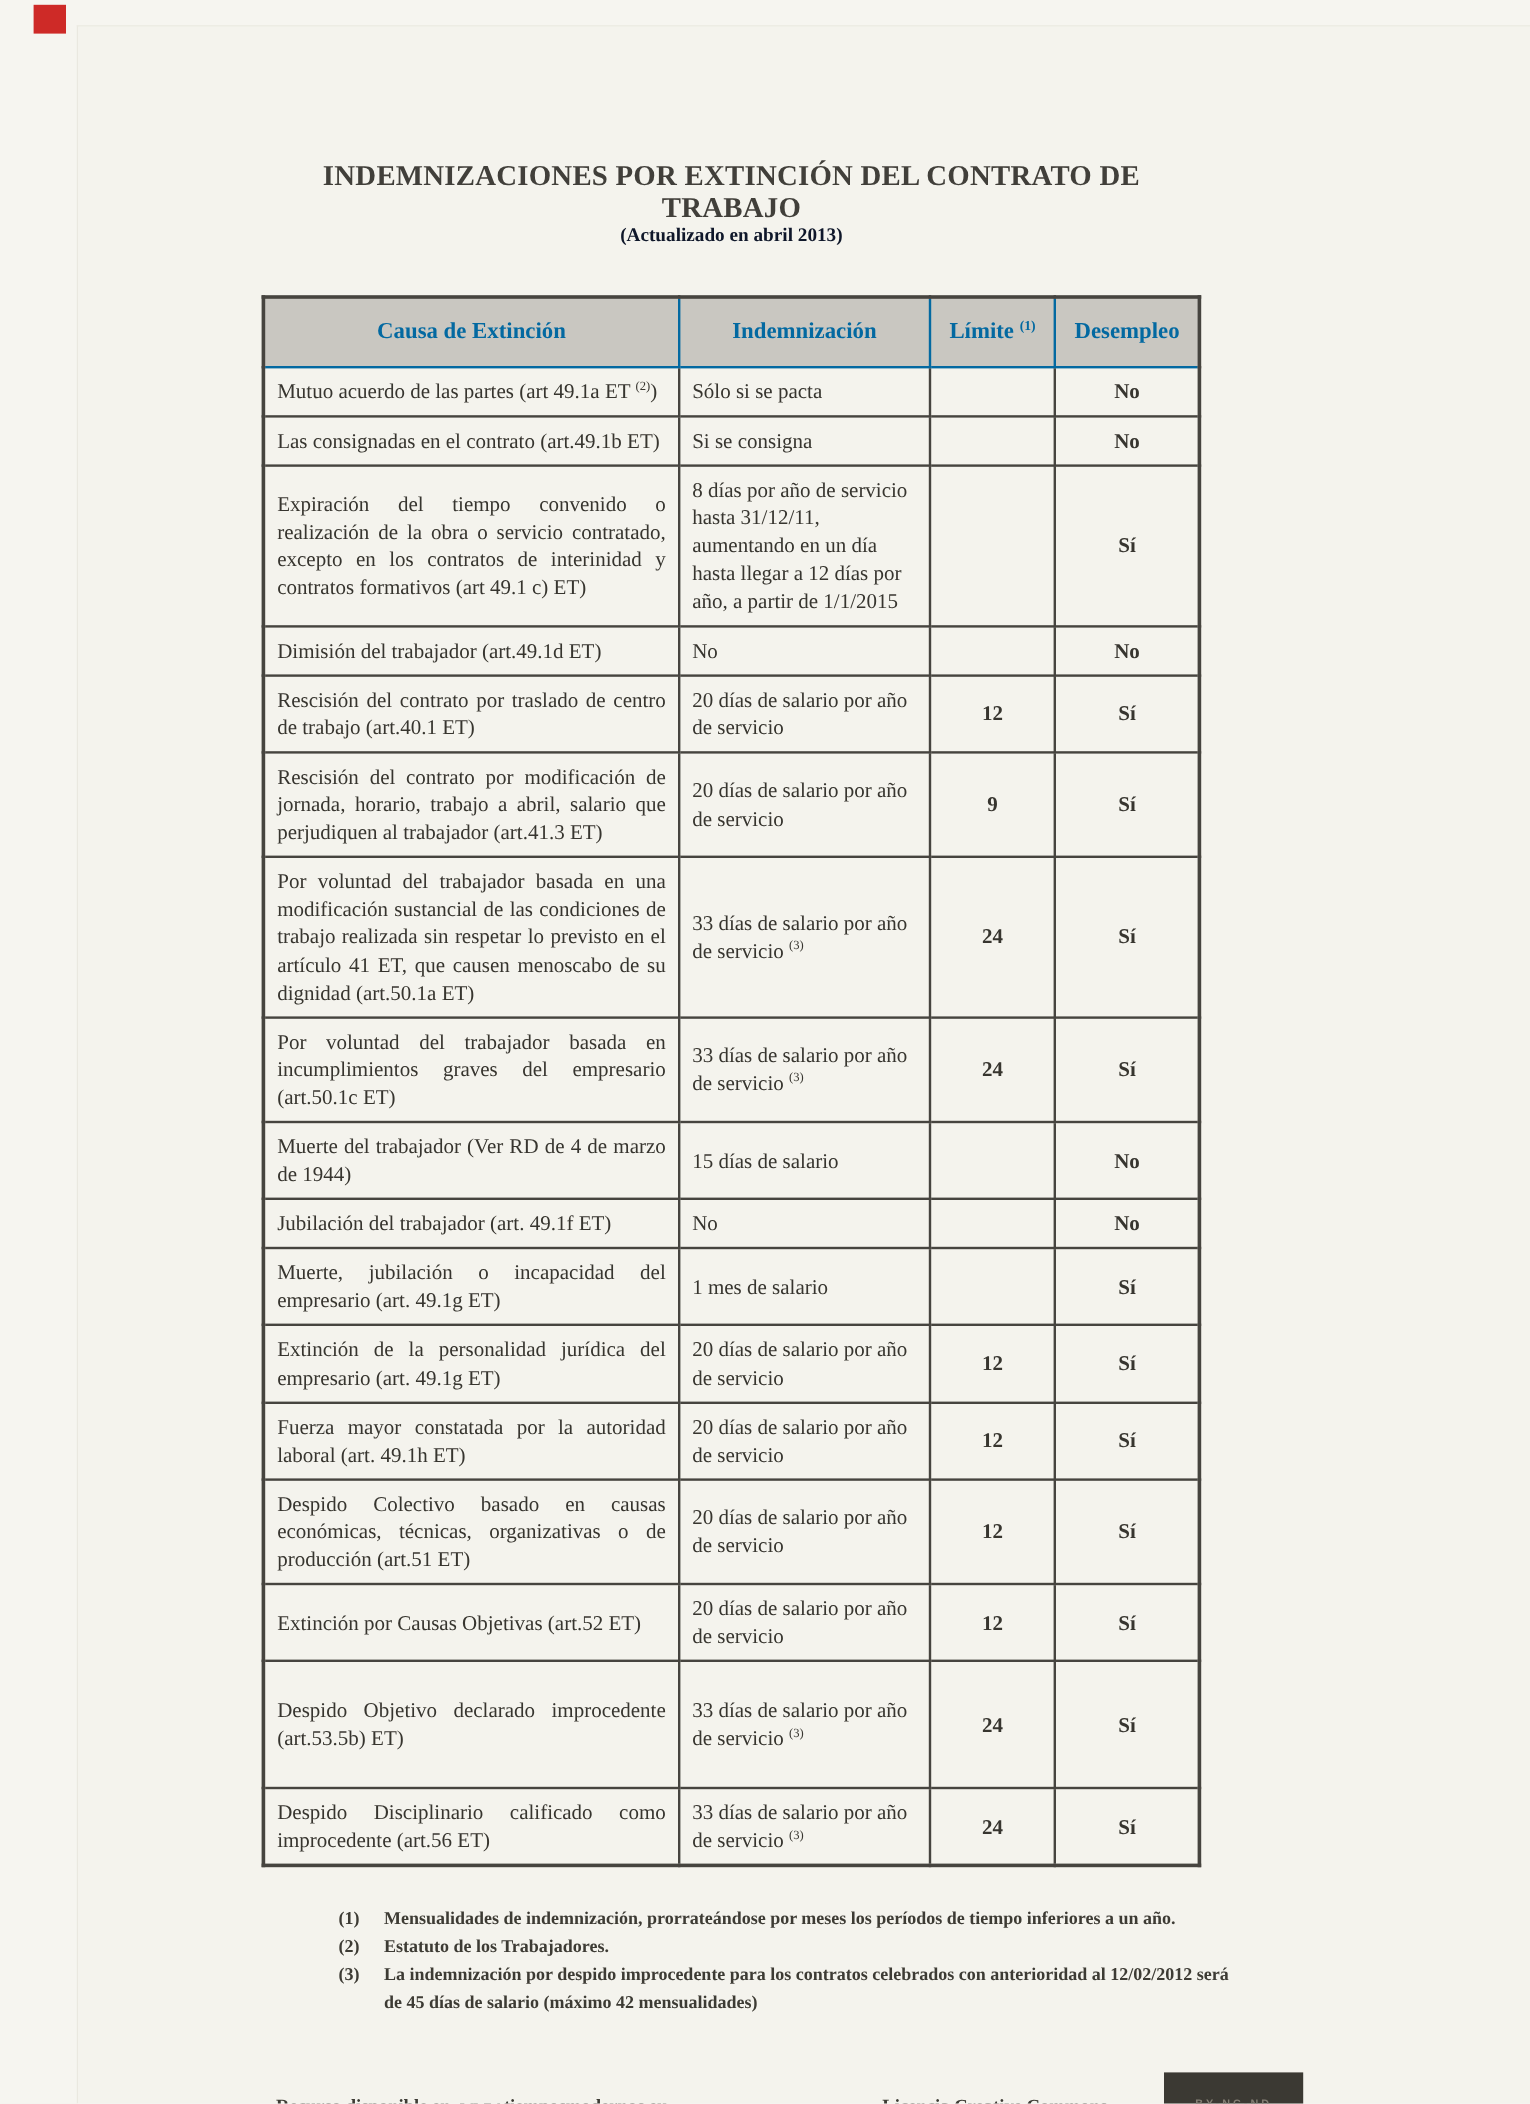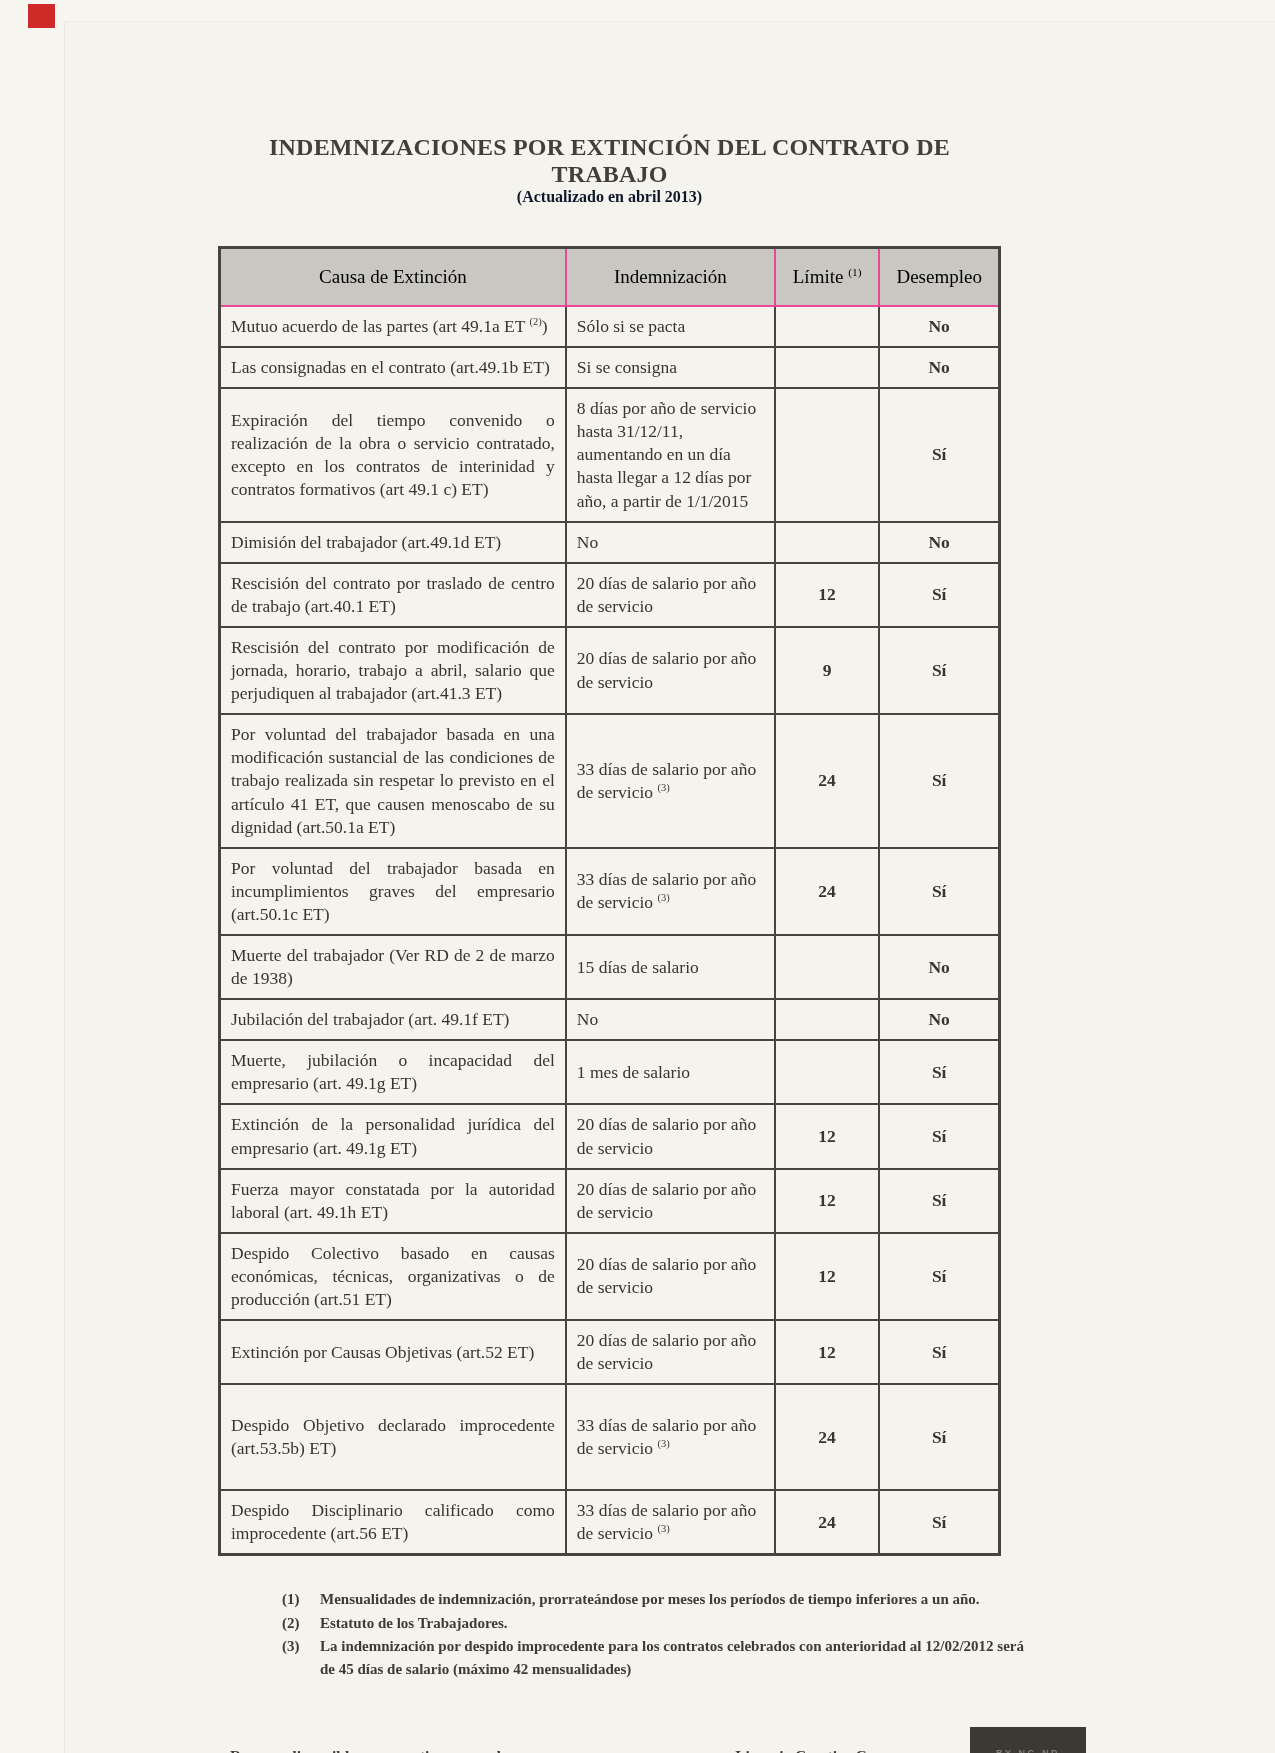--- a/index.html
+++ b/index.html
@@ -29,22 +29,22 @@
     text-underline-offset:4px;
   }
   .doc-subtitle {
     text-align:center; font-size:16px; font-weight:bold; color:#0f172a; margin-top:0;
   }
   table.indemnity {
     margin-top:40px; width:100%; border-collapse:collapse;
     border:3px solid #46443f;
   }
   table.indemnity th {
-    background:#c9c7c1; border:2px solid #ec4899;
-    font-size:19px; font-weight:normal; color:#000000;
+    background:#c9c7c1; border:2px solid #0369a1;
+    font-size:19px; font-weight:bold; color:#0369a1;
     padding:17px 6px; text-align:center;
   }
   table.indemnity td {
     border:2px solid #46443f; font-size:17.5px; color:#37352f;
     padding:8px 10px; line-height:1.32; vertical-align:middle;
   }
   td.cell-cause { text-align:justify;margin-top:36px; }
   td.cell-indemnity { text-align:left; }
   td.cell-limit, td.cell-unemployment { text-align:center; font-weight:bold; }
   td.cell-unemployment { font-weight:bold; }
@@ -149,21 +149,21 @@
           <td class="cell-limit">24</td>
           <td class="cell-unemployment">Sí</td>
         </tr>
         <tr>
           <td class="cell-cause">Por voluntad del trabajador basada en incumplimientos graves del empresario (art.50.1c ET)</td>
           <td class="cell-indemnity">33 días de salario por año<br>de servicio <sup>(3)</sup></td>
           <td class="cell-limit">24</td>
           <td class="cell-unemployment">Sí</td>
         </tr>
         <tr>
-          <td class="cell-cause">Muerte del trabajador (Ver RD de 2 de marzo de 1938)</td>
+          <td class="cell-cause">Muerte del trabajador (Ver RD de 4 de marzo de 1944)</td>
           <td class="cell-indemnity">15 días de salario</td>
           <td class="cell-limit"></td>
           <td class="cell-unemployment">No</td>
         </tr>
         <tr>
           <td class="cell-cause">Jubilación del trabajador (art. 49.1f ET)</td>
           <td class="cell-indemnity">No</td>
           <td class="cell-limit"></td>
           <td class="cell-unemployment">No</td>
         </tr>

